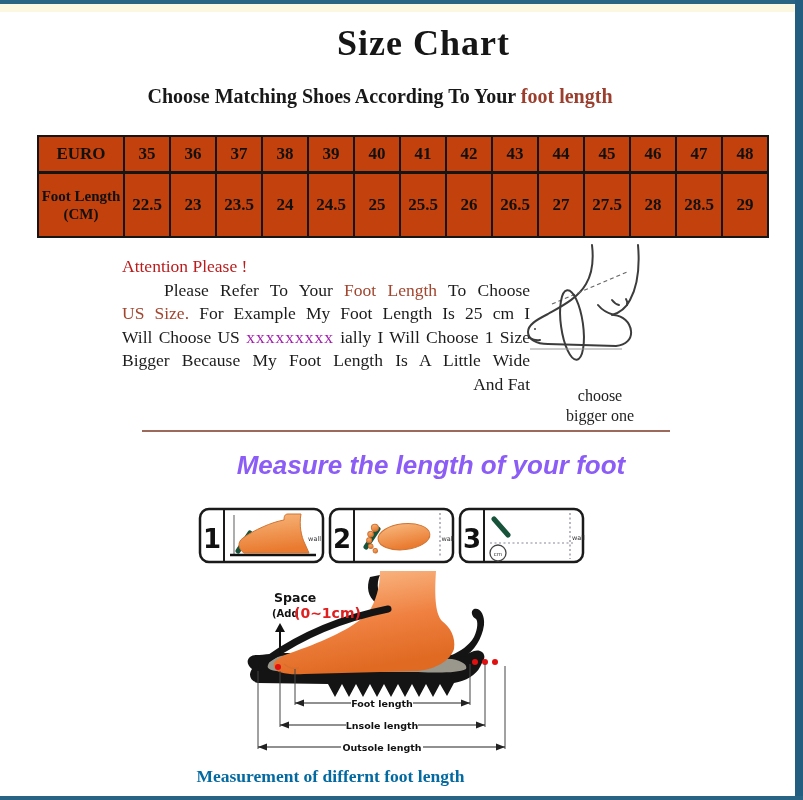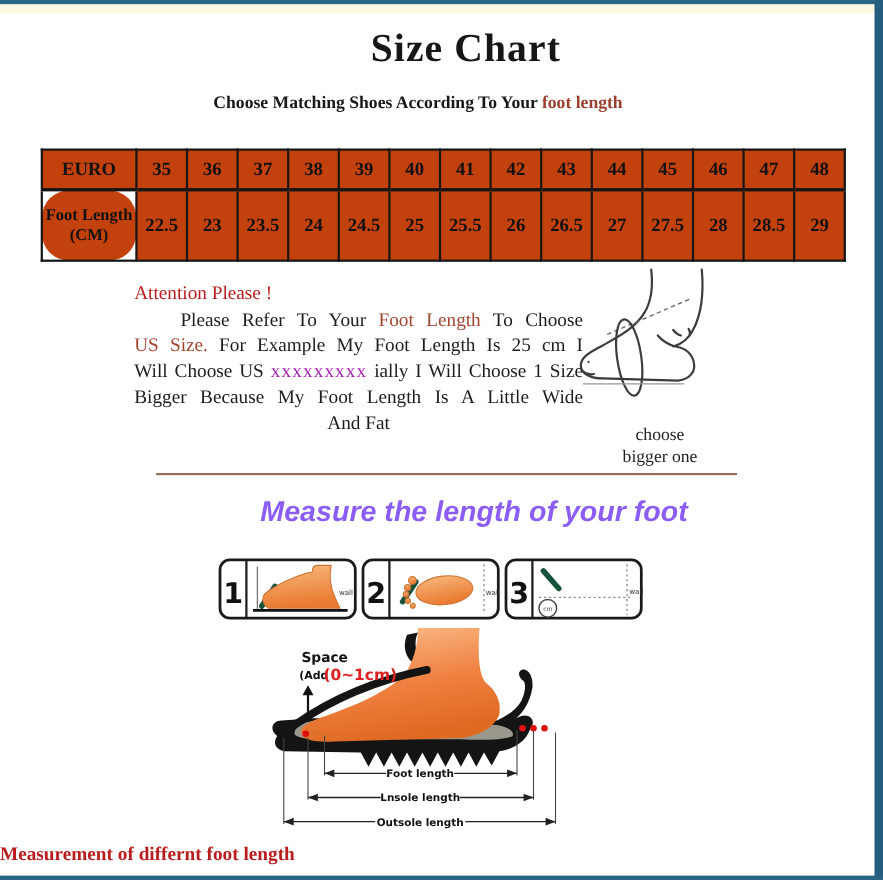--- a/index.html
+++ b/index.html
@@ -7,40 +7,40 @@
           font-family:"Liberation Serif","DejaVu Serif",serif;}
 
   .top-bar{position:absolute;left:0;top:0;width:803px;height:4px;background:#2a6485;}
   .cream-strip{position:absolute;left:0;top:4px;width:795px;height:8px;background:#fcf7e1;}
   .right-bar{position:absolute;left:795px;top:0;width:8px;height:800px;background:#235e80;}
   .bottom-bar{position:absolute;left:0;top:796px;width:803px;height:4px;background:#2a6485;}
 
   .title{position:absolute;top:22px;left:0;width:795px;text-align:center;
          font-size:36px;font-weight:bold;color:#161616;letter-spacing:1px;padding-left:26px;}
   .subtitle{position:absolute;top:85px;left:0;width:760px;text-align:center;
-            font-size:16px;font-weight:bold;color:#181818;}
+            font-size:20px;font-weight:bold;color:#181818;}
   .subtitle .hl{color:#9c3e2e;}
 
   table.sizes{position:absolute;left:37px;top:135px;border-collapse:collapse;table-layout:fixed;}
   table.sizes th,table.sizes td{border:2px solid #151515;font-weight:bold;text-align:center;
             font-size:17px;color:#111;padding:0;background:#c2410c;}
   table.sizes col.lab{width:86px;}
   table.sizes col.num{width:46px;}
   tr.r1 th,tr.r1 td{height:34px;}
   tr.r2 th,tr.r2 td{height:58px;border-top:3px solid #151515;}
-  tr.r2 th{font-size:15px;line-height:1.2;padding:2px;border-radius:25px;}
+  tr.r2 th{font-size:15px;line-height:1.2;padding:2px;}
 
   .attention{position:absolute;left:122px;top:255px;width:408px;
              font-size:17.5px;line-height:23.6px;color:#1c1c1c;}
   .att-heading{color:#b91c1c;text-align:left;}
   .att-line{text-align:justify;text-align-last:justify;}
   .att-indent{padding-left:42px;}
   .attention .hl{color:#a1452e;}
   .attention .redx{color:#a21caf;letter-spacing:1px;}
-  .att-last{text-align:center;}
+  .att-last{text-align:right;}
 
   .foot-sketch{position:absolute;left:522px;top:242px;}
   .sk{fill:none;stroke:#3c3c3c;stroke-width:2;stroke-linecap:round;}
   .skthin{fill:none;stroke:#666;stroke-width:1.2;}
   .choose-caption{position:absolute;left:530px;top:386px;width:140px;text-align:center;
                   font-size:16px;color:#222;line-height:20px;}
 
   .rule{position:absolute;left:142px;top:430px;width:528px;height:2px;background:#9b6a5a;}
 
   .measure-heading{position:absolute;left:0;top:450px;width:790px;text-align:center;
@@ -56,22 +56,22 @@
   .wall-txt{font-family:"DejaVu Sans",sans-serif;font-size:6.5px;fill:#333;}
   .dotted{fill:none;stroke:#889;stroke-width:1.2;stroke-dasharray:2,2.5;}
   .pen{stroke:#17523b;stroke-width:5;stroke-linecap:round;}
   .footfill{stroke:#cf7433;stroke-width:1;}
 
   .dim-txt{font-family:"DejaVu Sans",sans-serif;font-size:9.5px;font-weight:bold;fill:#111;}
   .space-txt{font-family:"DejaVu Sans",sans-serif;font-weight:bold;fill:#111;}
   .dimline{stroke:#222;stroke-width:1.2;}
   .guide{stroke:#444;stroke-width:1;}
 
-  .footer-caption{position:absolute;left:0;top:766px;width:661px;text-align:left;
-                  font-weight:bold;font-size:17.5px;color:#b91c1c;}
+  .footer-caption{position:absolute;left:0;top:766px;width:661px;text-align:center;
+                  font-weight:bold;font-size:17.5px;color:#0369a1;}
 </style>
 </head>
 <body>
 
 <div id="canvas">
 
   <div class="top-bar"></div>
   <div class="cream-strip"></div>
   <div class="right-bar"></div>
   <div class="bottom-bar"></div>

